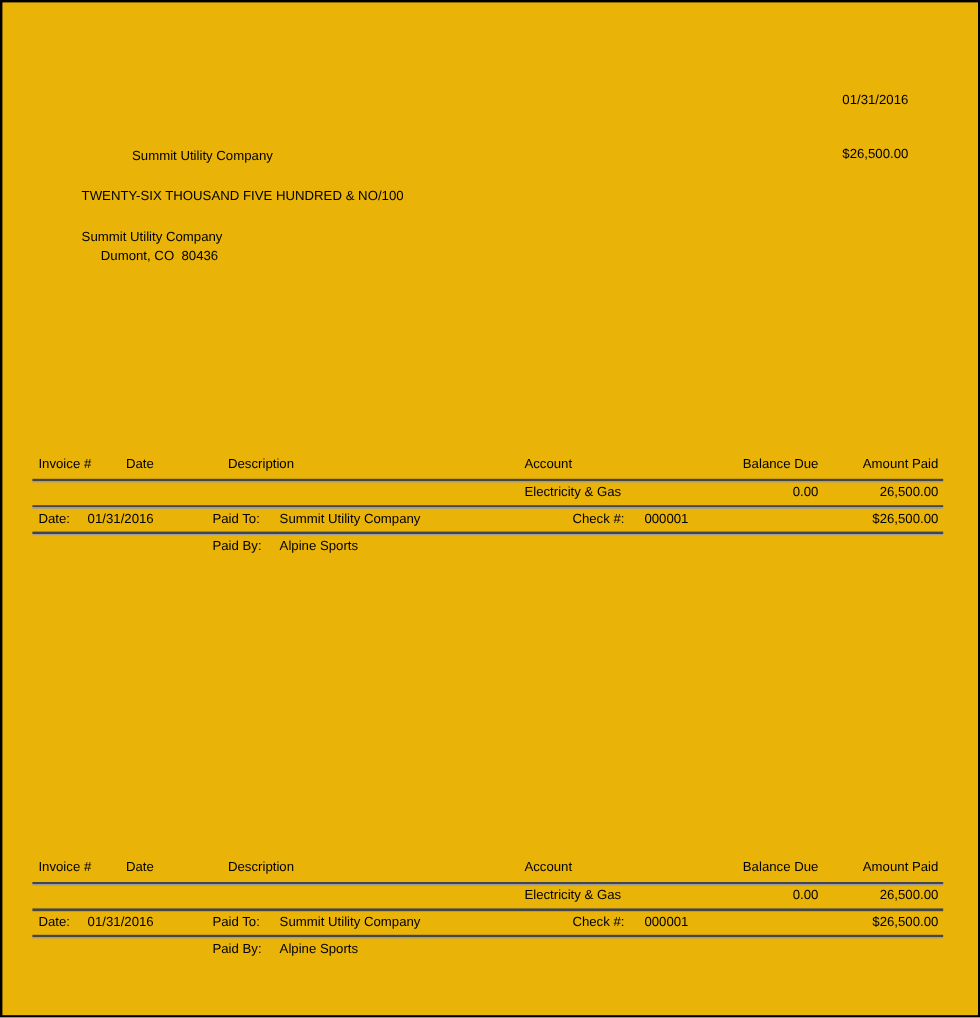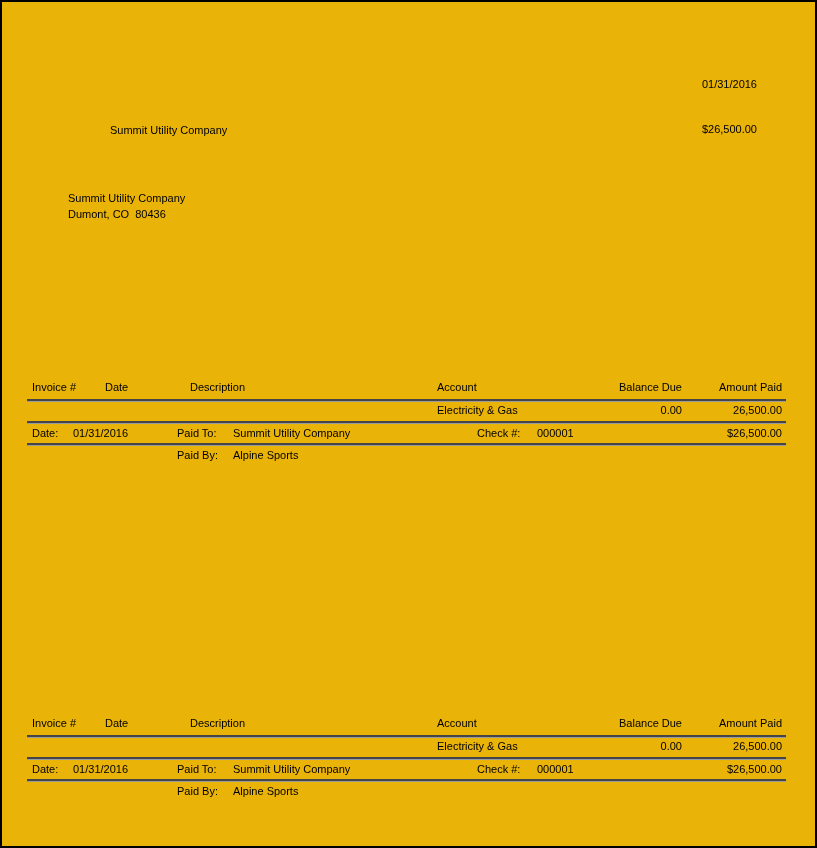--- a/index.html
+++ b/index.html
@@ -34,24 +34,25 @@
 <body>
 
 <div class="page">
 
   <div class="t right" style="top:76px; right:58px;">01/31/2016</div>
 
   <div class="t" style="top:122px; left:108px;">Summit Utility Company</div>
 
   <div class="t right" style="top:121px; right:58px;">$26,500.00</div>
 
+  <div class="t" style="top:156px; left:66px;">TWENTY-SIX THOUSAND FIVE HUNDRED &amp; NO/100</div>
 
   <div class="t" style="top:190px; left:66px;">Summit Utility Company</div>
 
-  <div class="t" style="top:206px; left:66px;">Dumont, CO  80436</div>
+  <div class="t" style="top:206px; left:82px;">Dumont, CO  80436</div>
 
   <section>
     <span class="t" style="top:379px; left:30px;">Invoice #</span>
     <span class="t" style="top:379px; left:103px;">Date</span>
     <span class="t" style="top:379px; left:188px;">Description</span>
     <span class="t" style="top:379px; left:435px;">Account</span>
     <span class="t right" style="top:379px; right:133px;">Balance Due</span>
     <span class="t right" style="top:379px; right:33px;">Amount Paid</span>
 
     <div class="rule" style="top:397px;"></div>

